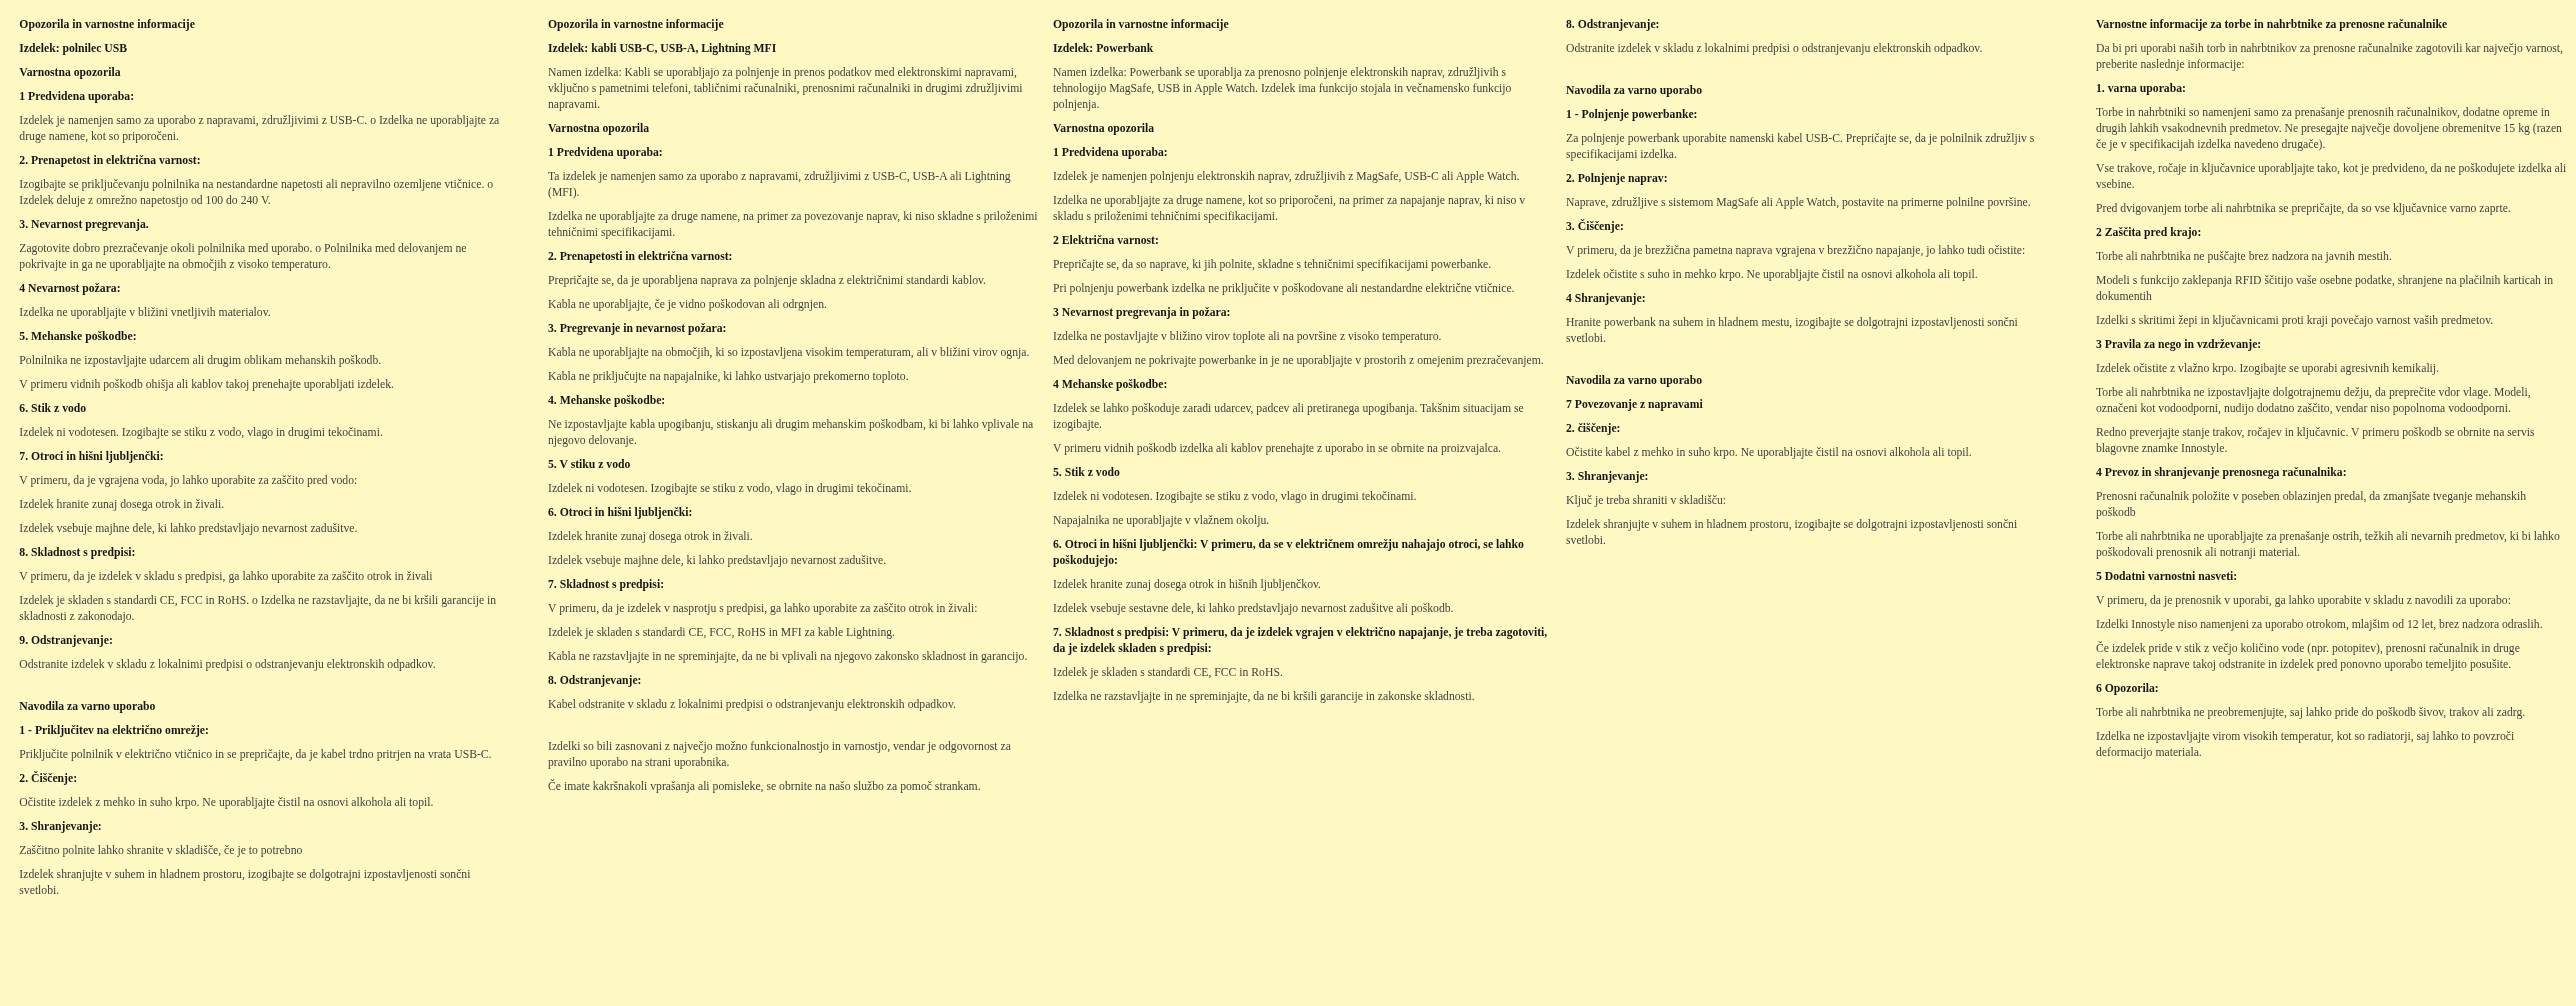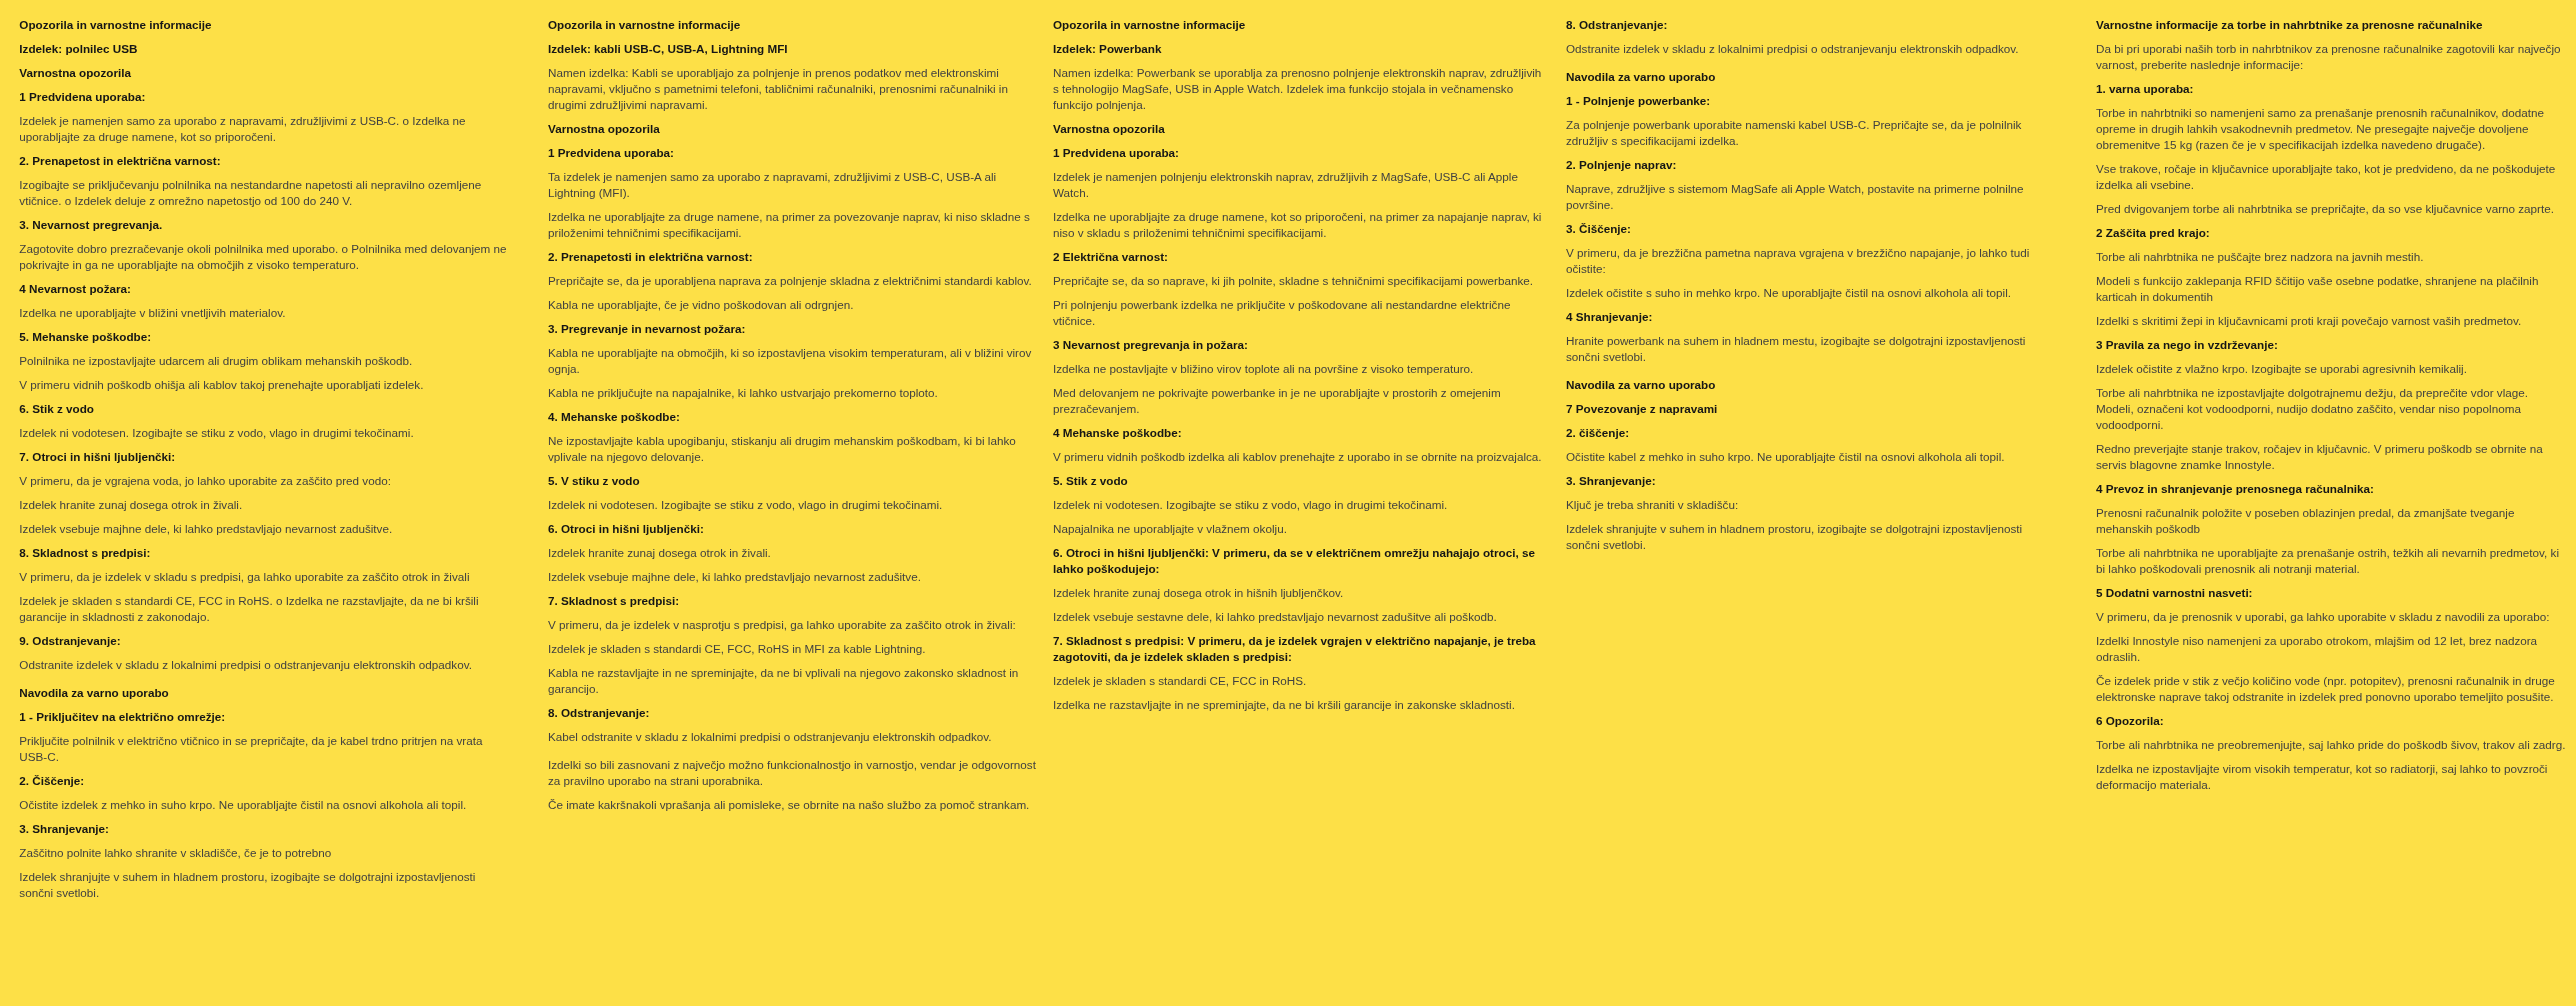--- a/index.html
+++ b/index.html
@@ -1,38 +1,38 @@
 <!DOCTYPE html>
 <html style="font-size:13px"><head>
 <meta charset="utf-8">
 <style>
   html,body{margin:0;padding:0;background:#ffffff;}
   .page{
     position:relative;
     width:2576px;height:1006px;
-    background:#fde047;
+    background:#fef9c3;
     overflow:hidden;
-    font-family:Liberation Sans, sans-serif;
+    font-family:Liberation Serif, serif;
   }
   .col{
     position:absolute;
     top:17px;
     font-size:11.7px;
     line-height:16px;
     color:#414141;
   }
   .col-0{left:19.3px;   width:493px;}
   .col-1{left:548px;  width:493px;}
   .col-2{left:1053px; width:497px;}
   .col-3{left:1566px; width:493px;}
   .col-4{left:2096px; width:472px;}
   .blk{margin:0 0 8px 0;}
   .h{font-weight:700;color:#161616;}
   .p{color:#414141;}
-  .gap{margin-top:12px;}
+  .gap{margin-top:26px;}
 </style>
 </head>
 <body>
 
 <div class="page">
   <div class="col col-0">
       <div class="blk h">Opozorila in varnostne informacije</div>
       <div class="blk h">Izdelek: polnilec USB</div>
       <div class="blk h">Varnostna opozorila</div>
       <div class="blk h">1 Predvidena uporaba:</div>
@@ -104,20 +104,21 @@
       <div class="blk h">1 Predvidena uporaba:</div>
       <div class="blk p">Izdelek je namenjen polnjenju elektronskih naprav, združljivih z MagSafe, USB-C ali Apple Watch.</div>
       <div class="blk p">Izdelka ne uporabljajte za druge namene, kot so priporočeni, na primer za napajanje naprav, ki niso v skladu s priloženimi tehničnimi specifikacijami.</div>
       <div class="blk h">2 Električna varnost:</div>
       <div class="blk p">Prepričajte se, da so naprave, ki jih polnite, skladne s tehničnimi specifikacijami powerbanke.</div>
       <div class="blk p">Pri polnjenju powerbank izdelka ne priključite v poškodovane ali nestandardne električne vtičnice.</div>
       <div class="blk h">3 Nevarnost pregrevanja in požara:</div>
       <div class="blk p">Izdelka ne postavljajte v bližino virov toplote ali na površine z visoko temperaturo.</div>
       <div class="blk p">Med delovanjem ne pokrivajte powerbanke in je ne uporabljajte v prostorih z omejenim prezračevanjem.</div>
       <div class="blk h">4 Mehanske poškodbe:</div>
+      <div class="blk p">Izdelek se lahko poškoduje zaradi udarcev, padcev ali pretiranega upogibanja. Takšnim situacijam se izogibajte.</div>
       <div class="blk p">V primeru vidnih poškodb izdelka ali kablov prenehajte z uporabo in se obrnite na proizvajalca.</div>
       <div class="blk h">5. Stik z vodo</div>
       <div class="blk p">Izdelek ni vodotesen. Izogibajte se stiku z vodo, vlago in drugimi tekočinami.</div>
       <div class="blk p">Napajalnika ne uporabljajte v vlažnem okolju.</div>
       <div class="blk h">6. Otroci in hišni ljubljenčki: V primeru, da se v električnem omrežju nahajajo otroci, se lahko poškodujejo:</div>
       <div class="blk p">Izdelek hranite zunaj dosega otrok in hišnih ljubljenčkov.</div>
       <div class="blk p">Izdelek vsebuje sestavne dele, ki lahko predstavljajo nevarnost zadušitve ali poškodb.</div>
       <div class="blk h">7. Skladnost s predpisi: V primeru, da je izdelek vgrajen v električno napajanje, je treba zagotoviti, da je izdelek skladen s predpisi:</div>
       <div class="blk p">Izdelek je skladen s standardi CE, FCC in RoHS.</div>
       <div class="blk p">Izdelka ne razstavljajte in ne spreminjajte, da ne bi kršili garancije in zakonske skladnosti.</div>

